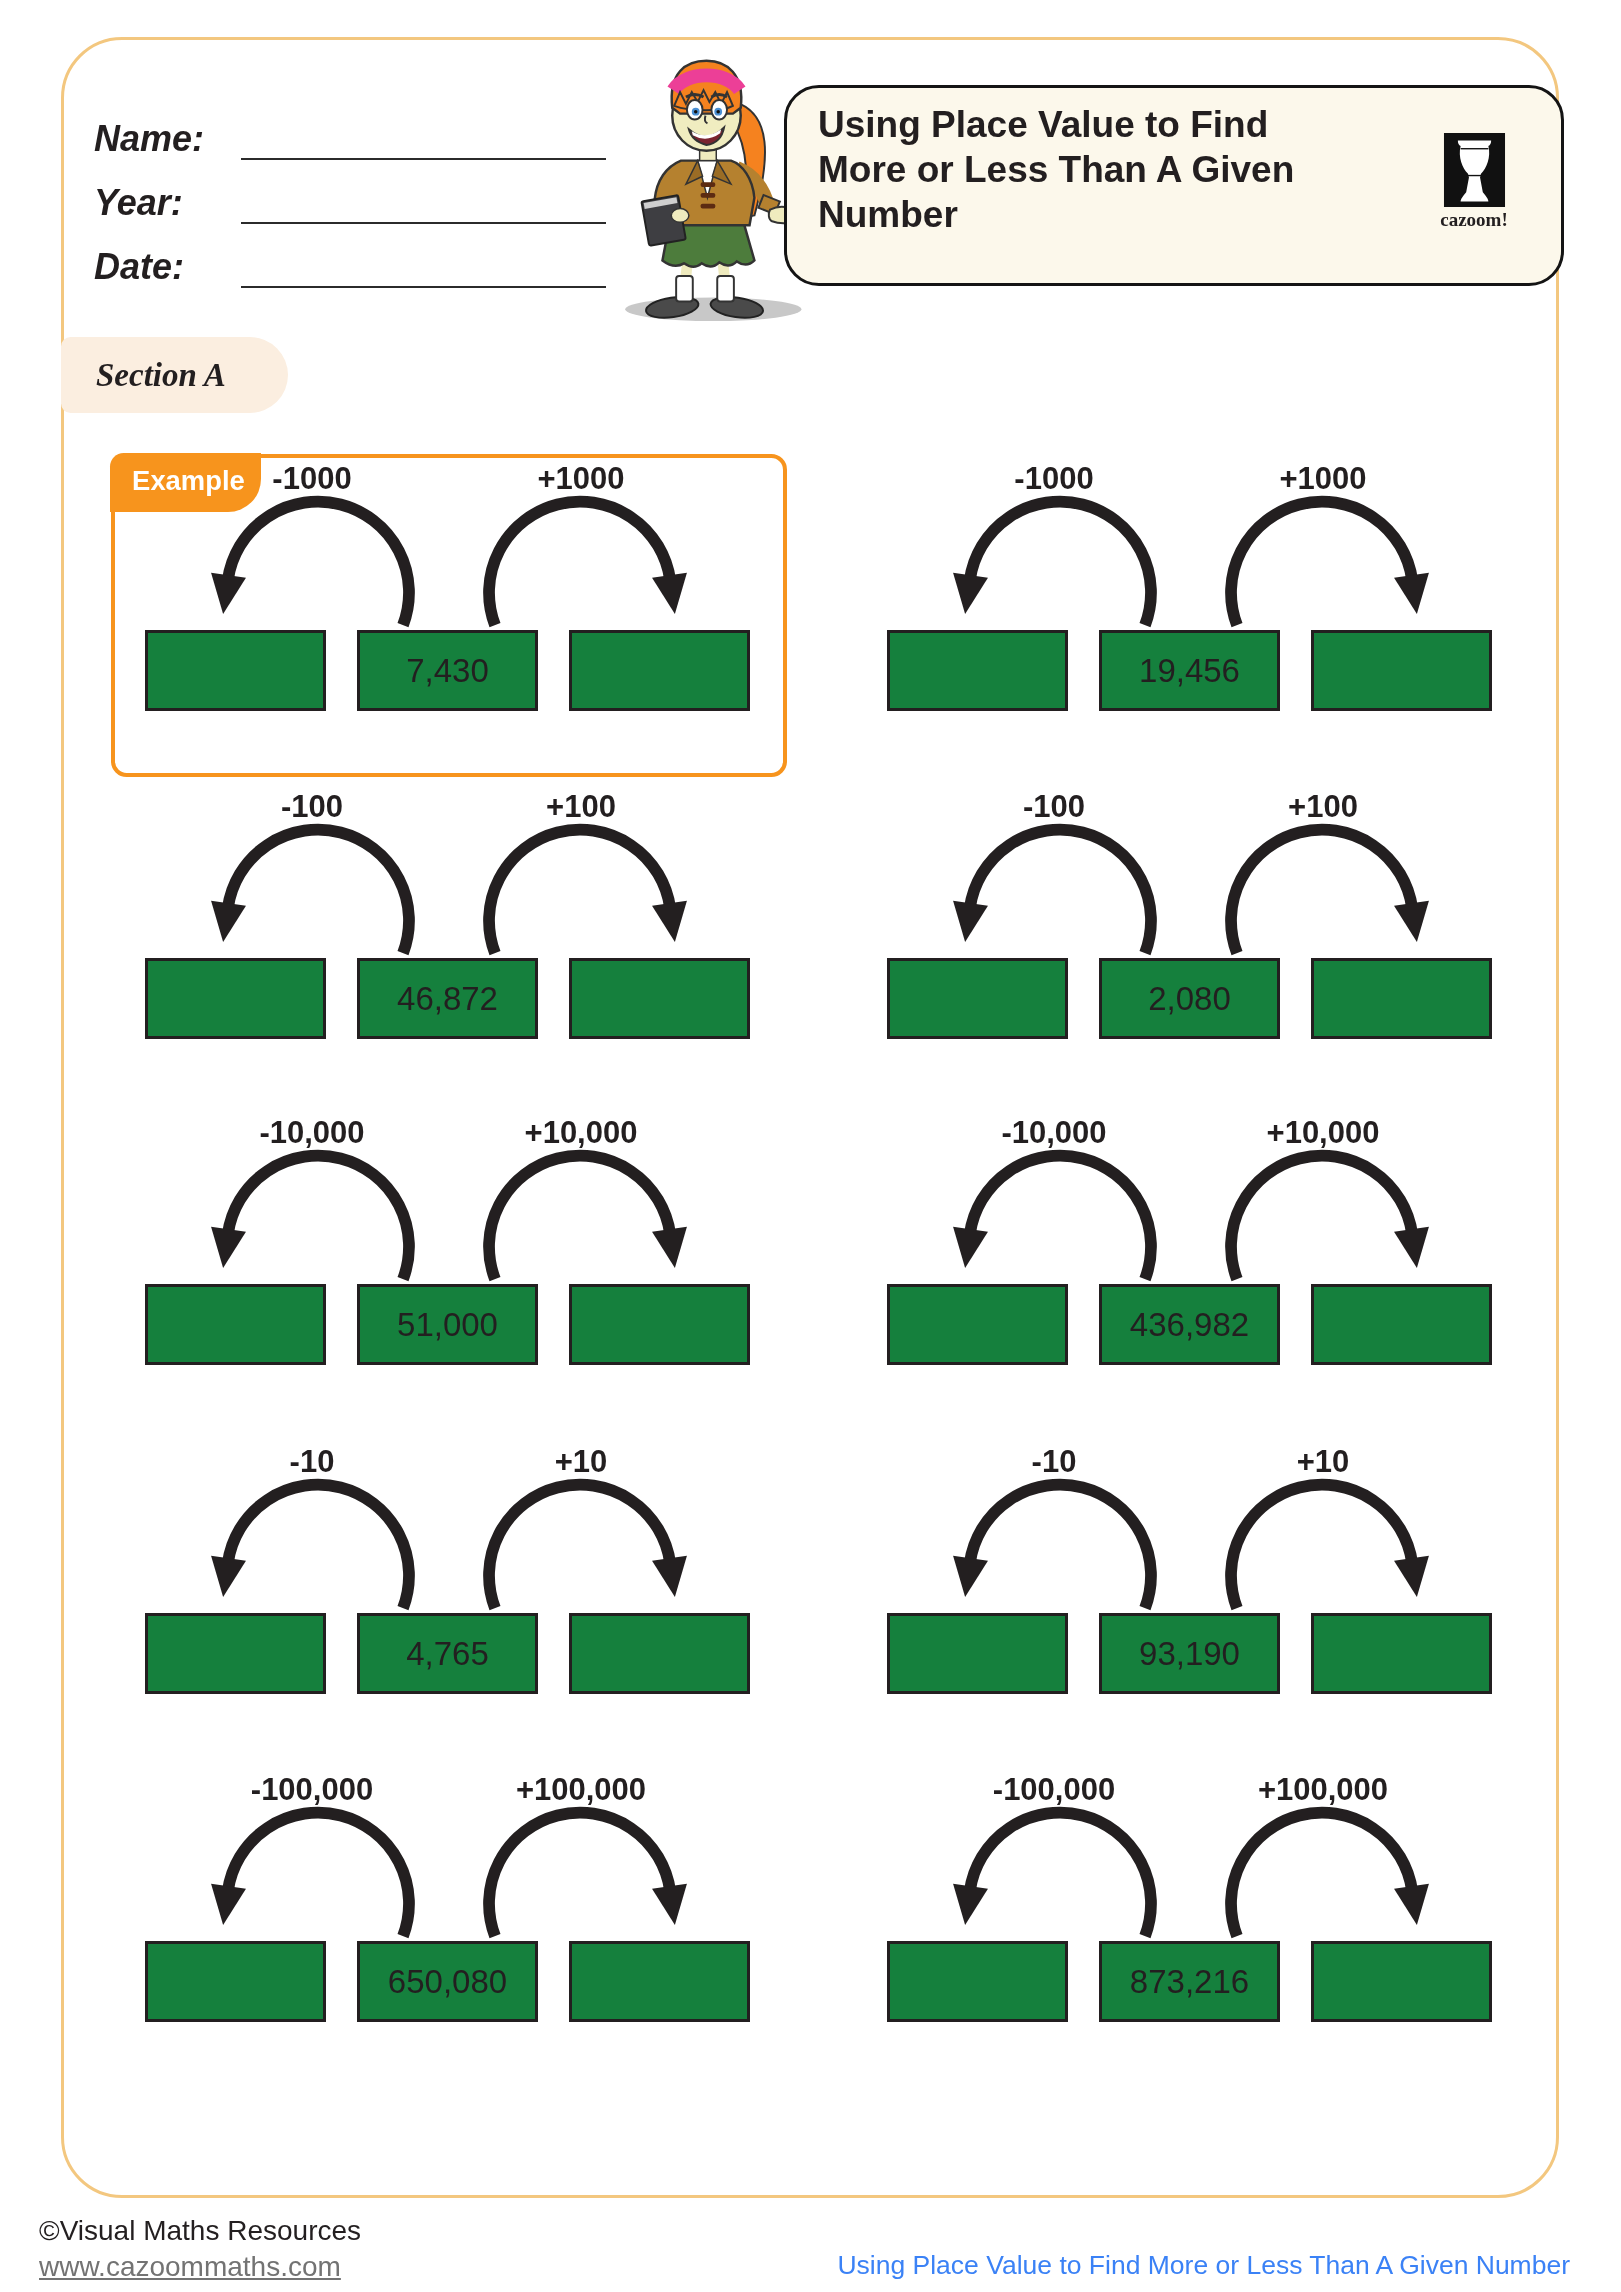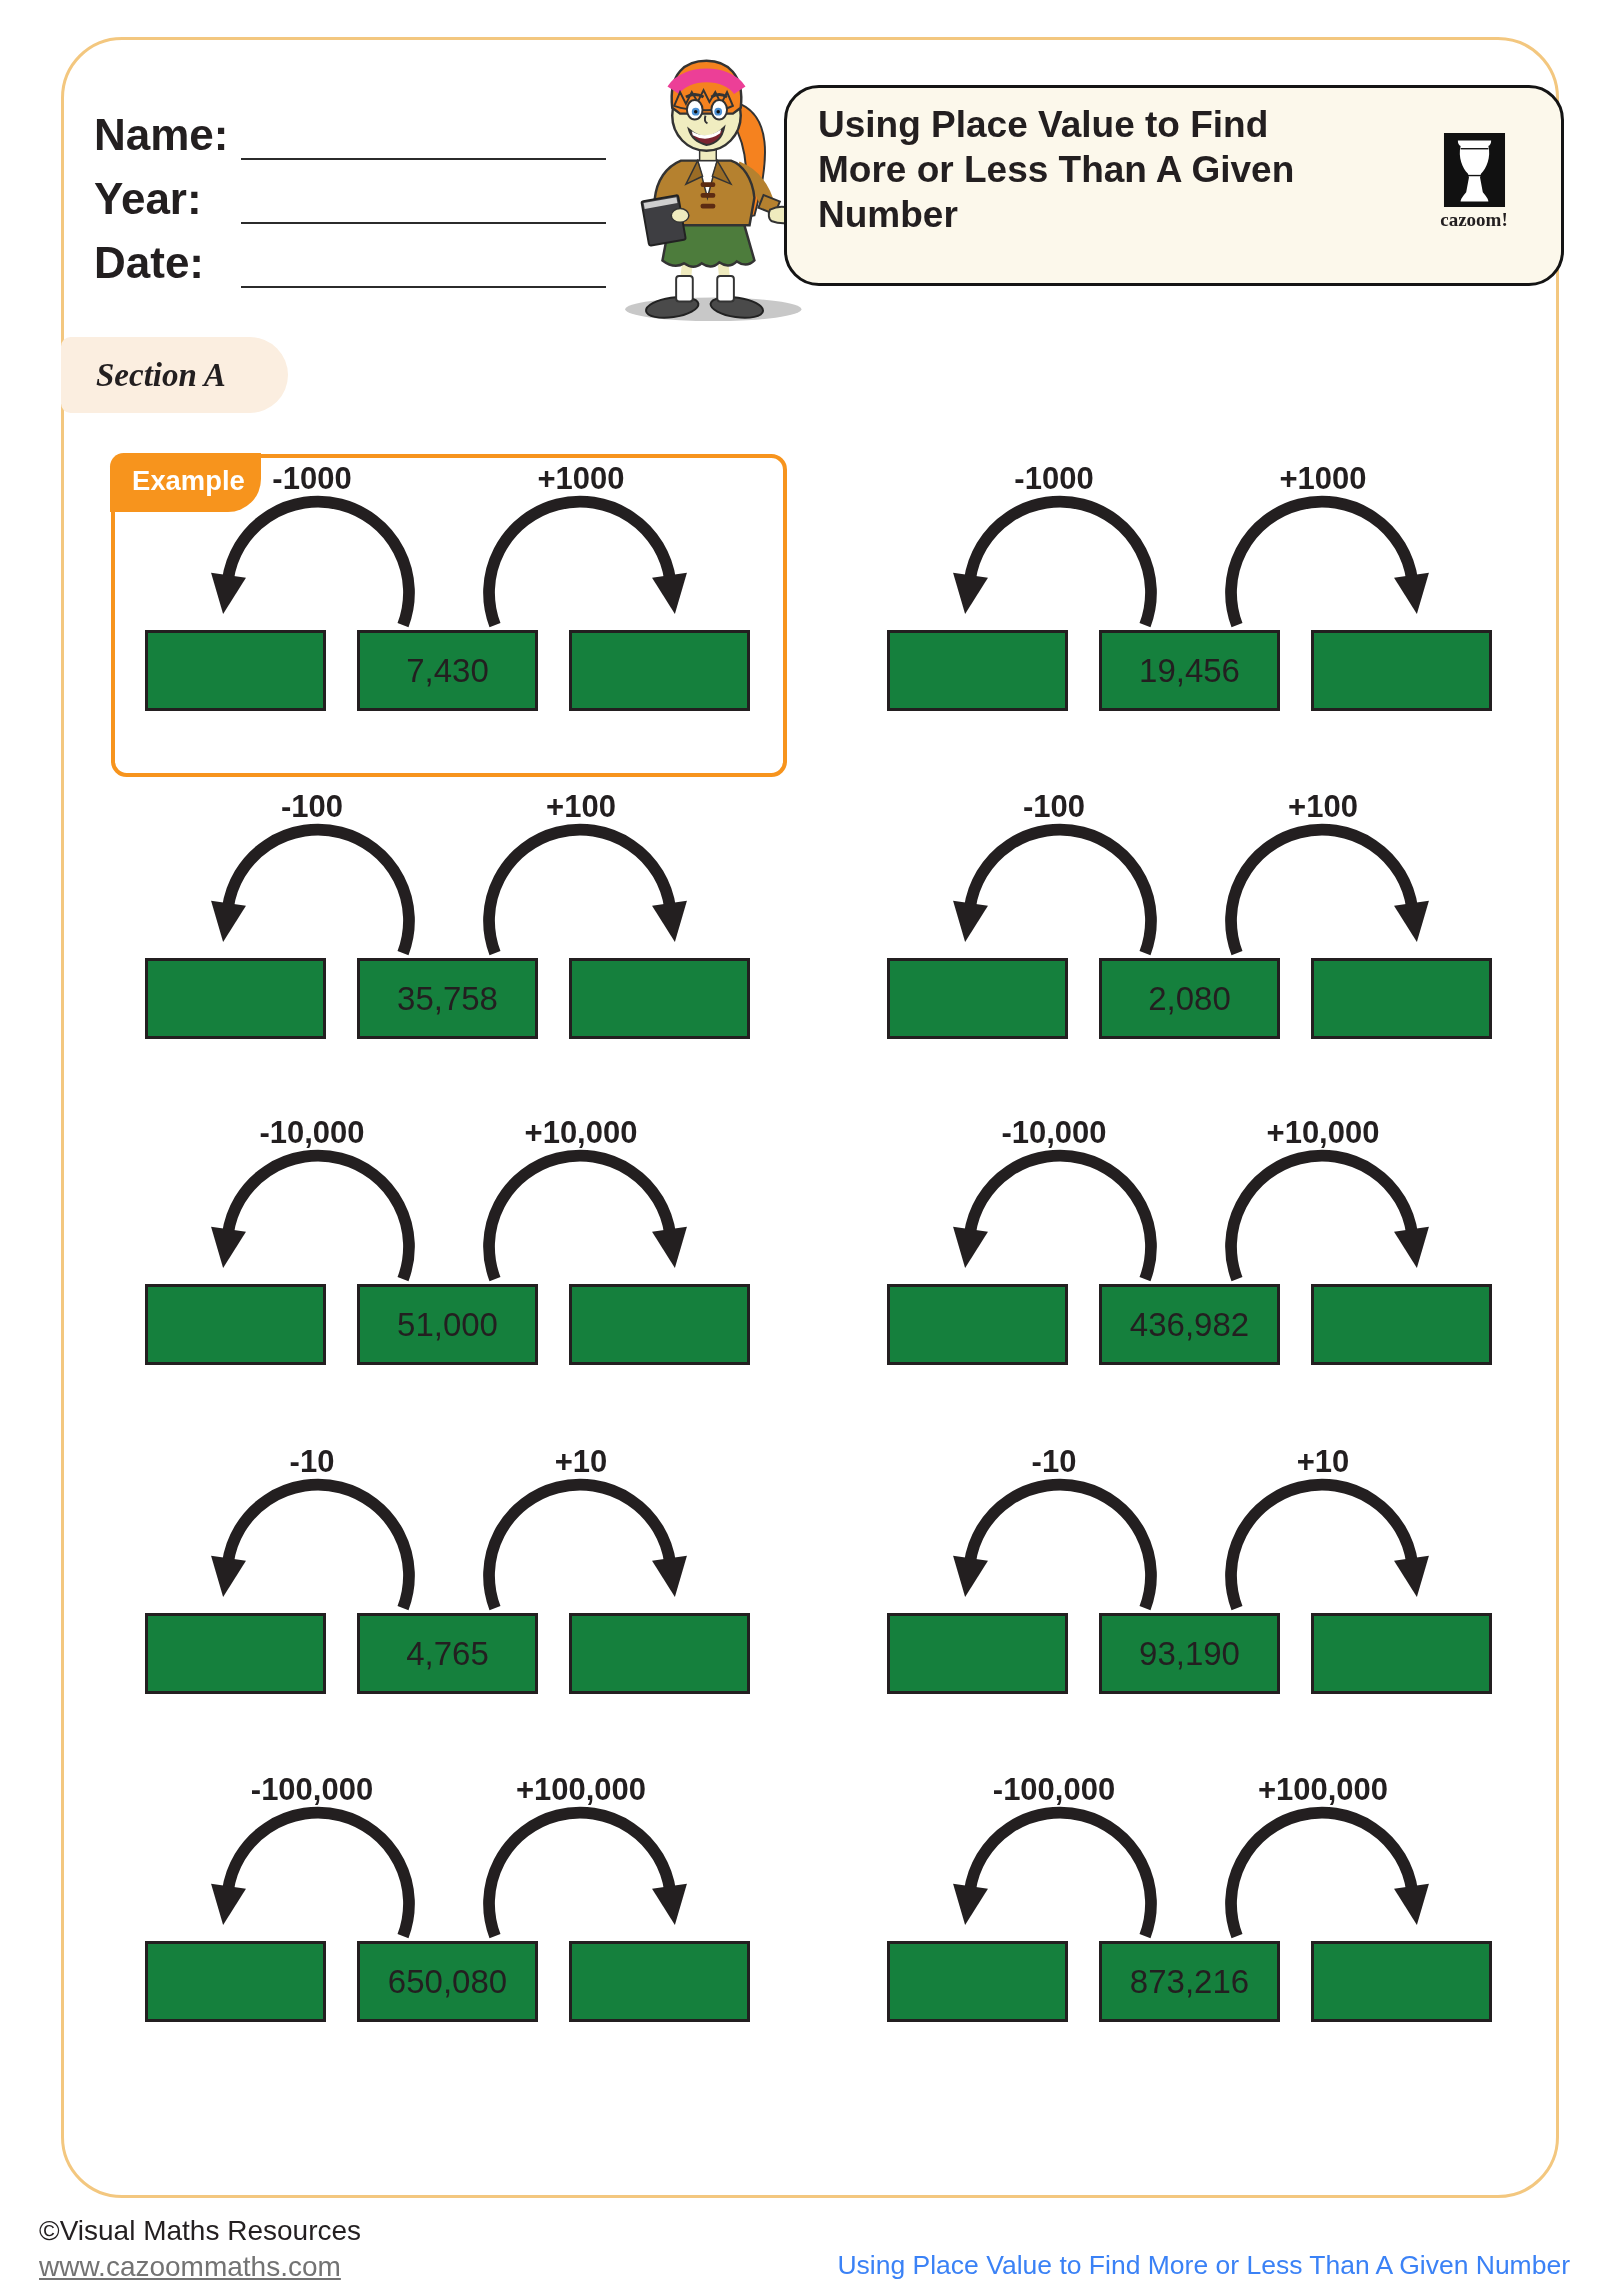--- a/index.html
+++ b/index.html
@@ -7,21 +7,21 @@
     width:1621px;height:2293px;position:relative;background:#fff;
     font-family:"Liberation Sans",sans-serif;color:#231f20;overflow:hidden;
   }
   .page-border{
     position:absolute;left:61px;top:37px;width:1498px;height:2161px;
     border:3.9px solid #F3C77F;border-radius:61px;box-sizing:border-box;
   }
   
   .id-fields{position:absolute;left:94px;top:96px;}
   .id-row{display:flex;align-items:flex-end;height:64px;}
-  .id-label{font-weight:bold;font-size:44px;width:147px;}
+  .id-label{font-weight:bold;font-size:36px;width:147px;font-style:italic;}
   .id-line{width:365px;border-bottom:2.9px solid #2b2b2b;height:43px;}
   
   .title-box{
     position:absolute;left:784px;top:85px;width:780px;height:201px;
     background:#FCF8EB;border:3.9px solid #141414;border-radius:35px;box-sizing:border-box;
   }
   .title-text{position:absolute;left:31px;top:13.7px;font-size:37px;font-weight:bold;line-height:1.22;}
   .logo{position:absolute;right:23.5px;top:45px;width:127px;text-align:center;}
   .logo-drum{display:block;margin:0 auto;}
   .logo-text{font-family:"Liberation Serif",serif;font-weight:bold;font-size:19px;margin-top:2px;}
@@ -197,21 +197,21 @@
     <div class="problem" style="left: 145px; top: 789px;">
     <span class="arc-label left">-100</span>
     <span class="arc-label right">+100</span>
     <svg class="arcs" viewBox="0 0 620 140">
       <path class="arc" d="M 263 136 A 93 93 0 1 0 84 90" marker-end="url(#arrowhead)"></path>
       <path class="arc" d="M 357 136 A 93 93 0 1 1 536 90" marker-end="url(#arrowhead)"></path>
     </svg>
     <div class="boxes">
       <div class="abox"></div>
       <div class="abox">
-        <span>35,758</span>
+        <span>46,872</span>
       </div>
       <div class="abox"></div>
     </div>
   </div>
     <div class="problem" style="left: 887px; top: 789px;">
     <span class="arc-label left">-100</span>
     <span class="arc-label right">+100</span>
     <svg class="arcs" viewBox="0 0 620 140">
       <path class="arc" d="M 263 136 A 93 93 0 1 0 84 90" marker-end="url(#arrowhead)"></path>
       <path class="arc" d="M 357 136 A 93 93 0 1 1 536 90" marker-end="url(#arrowhead)"></path>

